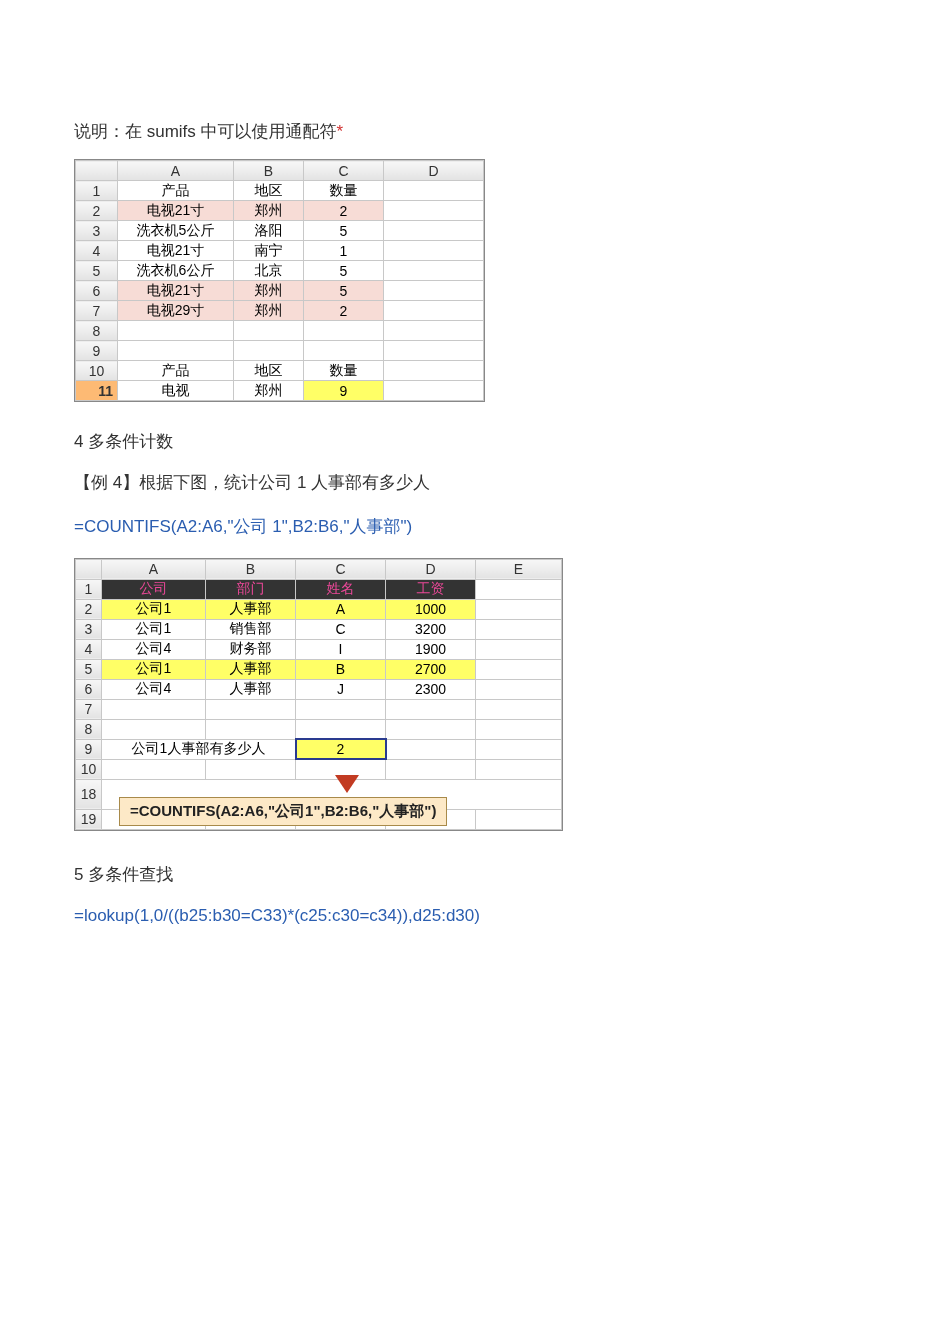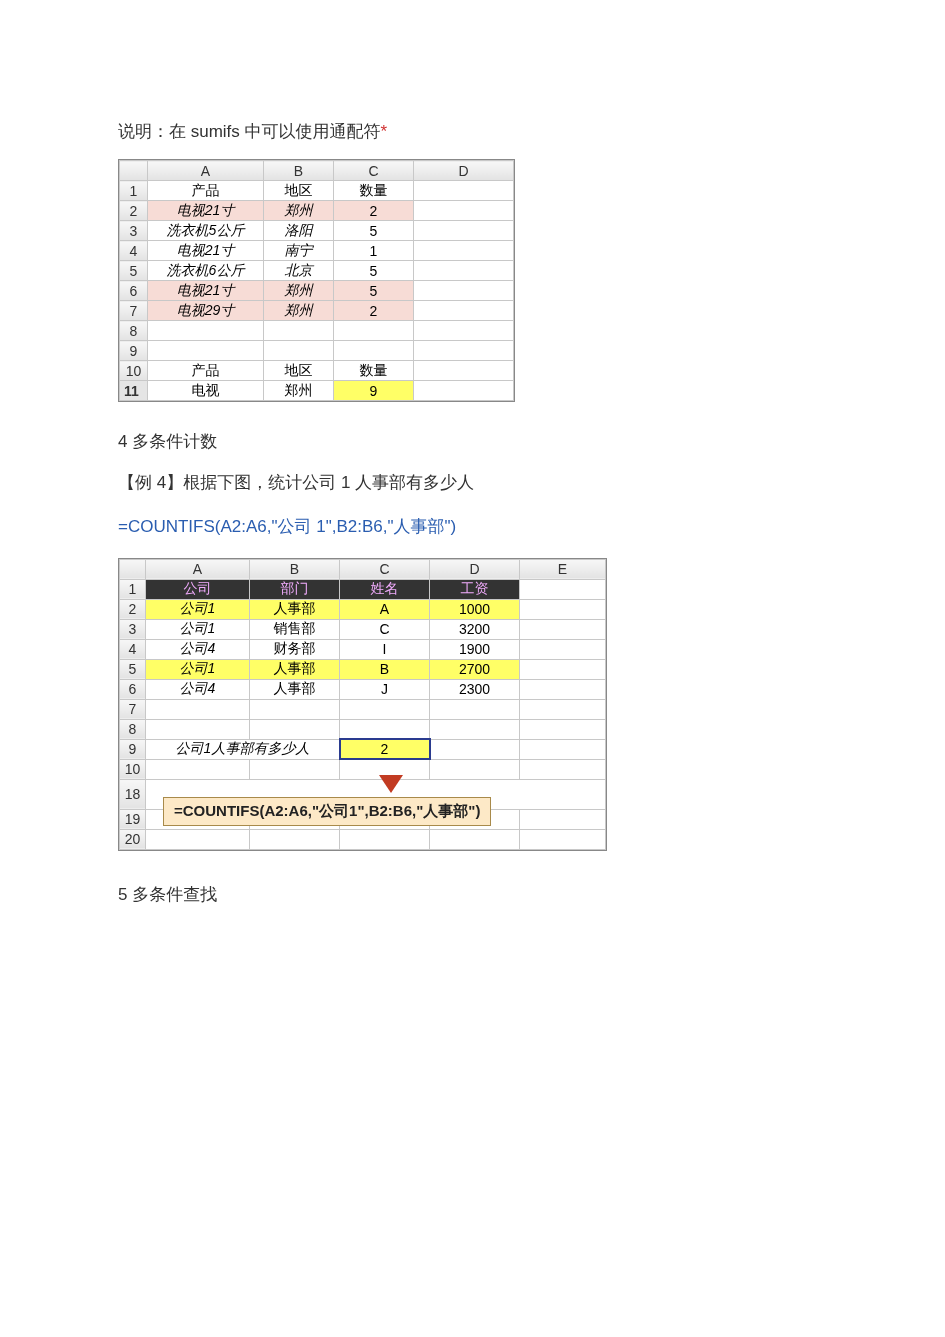--- a/index.html
+++ b/index.html
@@ -5,21 +5,21 @@
   body {
     margin: 0;
     padding: 0;
     background: #fff;
     font-family: "Microsoft YaHei", SimSun, Arial, sans-serif;
     color: #333;
   }
   .page {
     width: 945px;
     box-sizing: border-box;
-    padding: 110px 118px 60px 118px;
+    padding: 110px 118px 60px 74px;
   }
   .line {
     font-size: 17px;
     line-height: 1.6;
     margin: 8px 0 14px 0;
     color: #333;
   }
   .line .red { color: #d03030; }
   .formula-blue {
     font-size: 17px;
@@ -59,31 +59,31 @@
   .xl-grid th.corner {
     background: linear-gradient(#f7f7f7, #e3e3e3);
   }
   .xl-grid td.rh { 
     background: linear-gradient(#f7f7f7, #e3e3e3);
     text-align: center;
     color: #333;
     width: 26px;
   }
   .xl-grid td.rh-sel {
-    background: #e5e5e5;
-    text-align: left;
-    color: #333;
-    width: 28px;
+    background: #fdba74;
+    text-align: right;
+    color: #333;
+    width: 42px;
     font-weight: bold;
   }
-  .left  { text-align: left; font-style: italic; }
+  .left  { text-align: left; }
   .right { text-align: right; }
   .bgpink   { background: #f7dcd6; }
   .bgyellow { background: #ffff66; }
-  .bgblack  { background: #333; color: #f0abfc; }
+  .bgblack  { background: #333; color: #ec4899; }
   .sel-out  { outline: 2px solid #2a3b8f; outline-offset: -1px; }
   .formula-callout {
     position: absolute;
     background: #fde9c7;
     border: 1px solid #a88a4a;
     font-family: Arial, sans-serif;
     font-size: 15px;
     font-weight: bold;
     color: #222;
     padding: 4px 10px;
@@ -325,34 +325,27 @@
       </tr>
 
       <tr>
         <td class="rh">19</td>
         <td></td>
             <td></td>
             <td></td>
             <td></td>
             <td></td>
       </tr>
-      <tr>
-        <td class="rh">20</td>
-        <td></td>
-            <td></td>
-            <td></td>
-            <td></td>
-            <td></td>
-      </tr>
     </tbody>
       </table>
     
     <div class="arrow-down" style="left:260px; top:216px;"></div>
     
     <div class="formula-callout" style="left:44px; top:238px;">=COUNTIFS(A2:A6,"公司1",B2:B6,"人事部")</div>
   </div>
 
   
   <p class="line">
     <span class="section-num">5 多条件查找</span>
   </p>
+  <p class="formula-blue">=lookup(1,0/((b25:b30=C33)*(c25:c30=c34)),d25:d30)</p>
 
 </div>
 
 </body></html>

